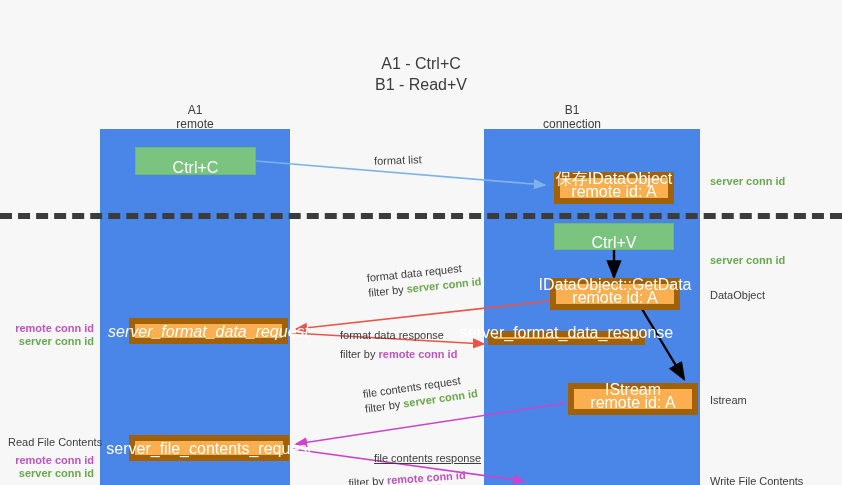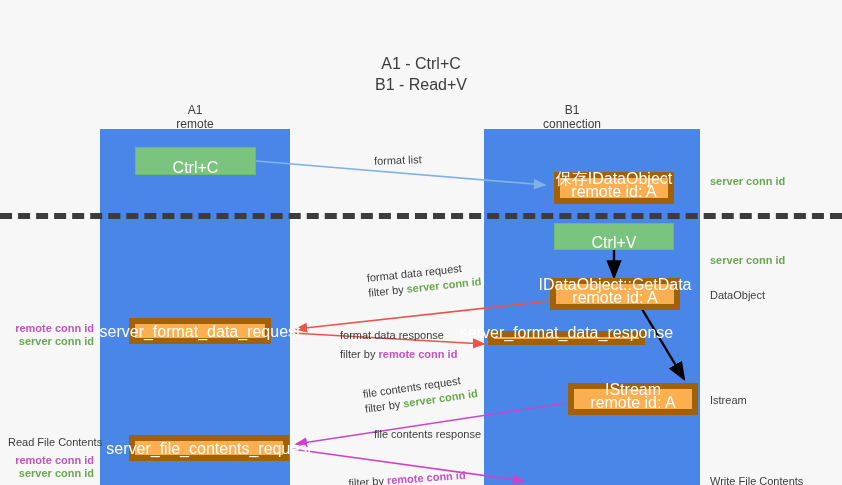--- a/index.html
+++ b/index.html
@@ -125,21 +125,21 @@
 
   <div class="box green" style="left:554px;top:180px;width:120px;height:27px;">
     <span class="ln">Ctrl+V</span>
   </div>
 
   <div class="box orange" style="left:550px;top:235px;width:130px;height:32px;">
     <span class="ln">IDataObject::GetData</span>
     <span class="ln">remote id: A</span>
   </div>
 
-  <div class="box orange" style="left:129px;top:275px;width:142px;height:26px;">
+  <div class="box orange" style="left:129px;top:275px;width:159px;height:26px;font-style:italic;">
     <span class="ln">server_format_data_request</span>
   </div>
 
   <div class="box orange" style="left:488px;top:288px;width:157px;height:14px;">
     <span class="ln">server_format_data_response</span>
   </div>
 
   <div class="box orange" style="left:568px;top:340px;width:130px;height:32px;">
     <span class="ln">IStream</span>
     <span class="ln">remote id: A</span>
@@ -162,21 +162,21 @@
   <div class="edge-lbl" style="left:340px;top:285px;">
     <span>format data response</span>
     <span class="r2" style="margin-top:4px;"><span>filter by </span><span class="conn-purple">remote conn id</span></span>
   </div>
 
   <div class="edge-lbl" style="left:362px;top:344px;transform:rotate(-8deg);transform-origin:left top;">
     <span>file contents request</span>
     <span class="r2"><span>filter by </span><span class="conn-green">server conn id</span></span>
   </div>
 
-  <div class="edge-lbl" style="left:374px;top:384px;">
+  <div class="edge-lbl" style="left:374px;top:408px;text-decoration:underline;">
     <span>file contents response</span>
   </div>
   <div class="edge-lbl" style="left:348px;top:433px;transform:rotate(-4deg);transform-origin:left top;">
     <span><span>filter by </span><span class="conn-purple">remote conn id</span></span>
   </div>
 
   <div class="side-note conn-green" style="left:710px;top:132px;">server conn id</div>
 
   <div class="side-note conn-green" style="left:710px;top:211px;">server conn id</div>
 

